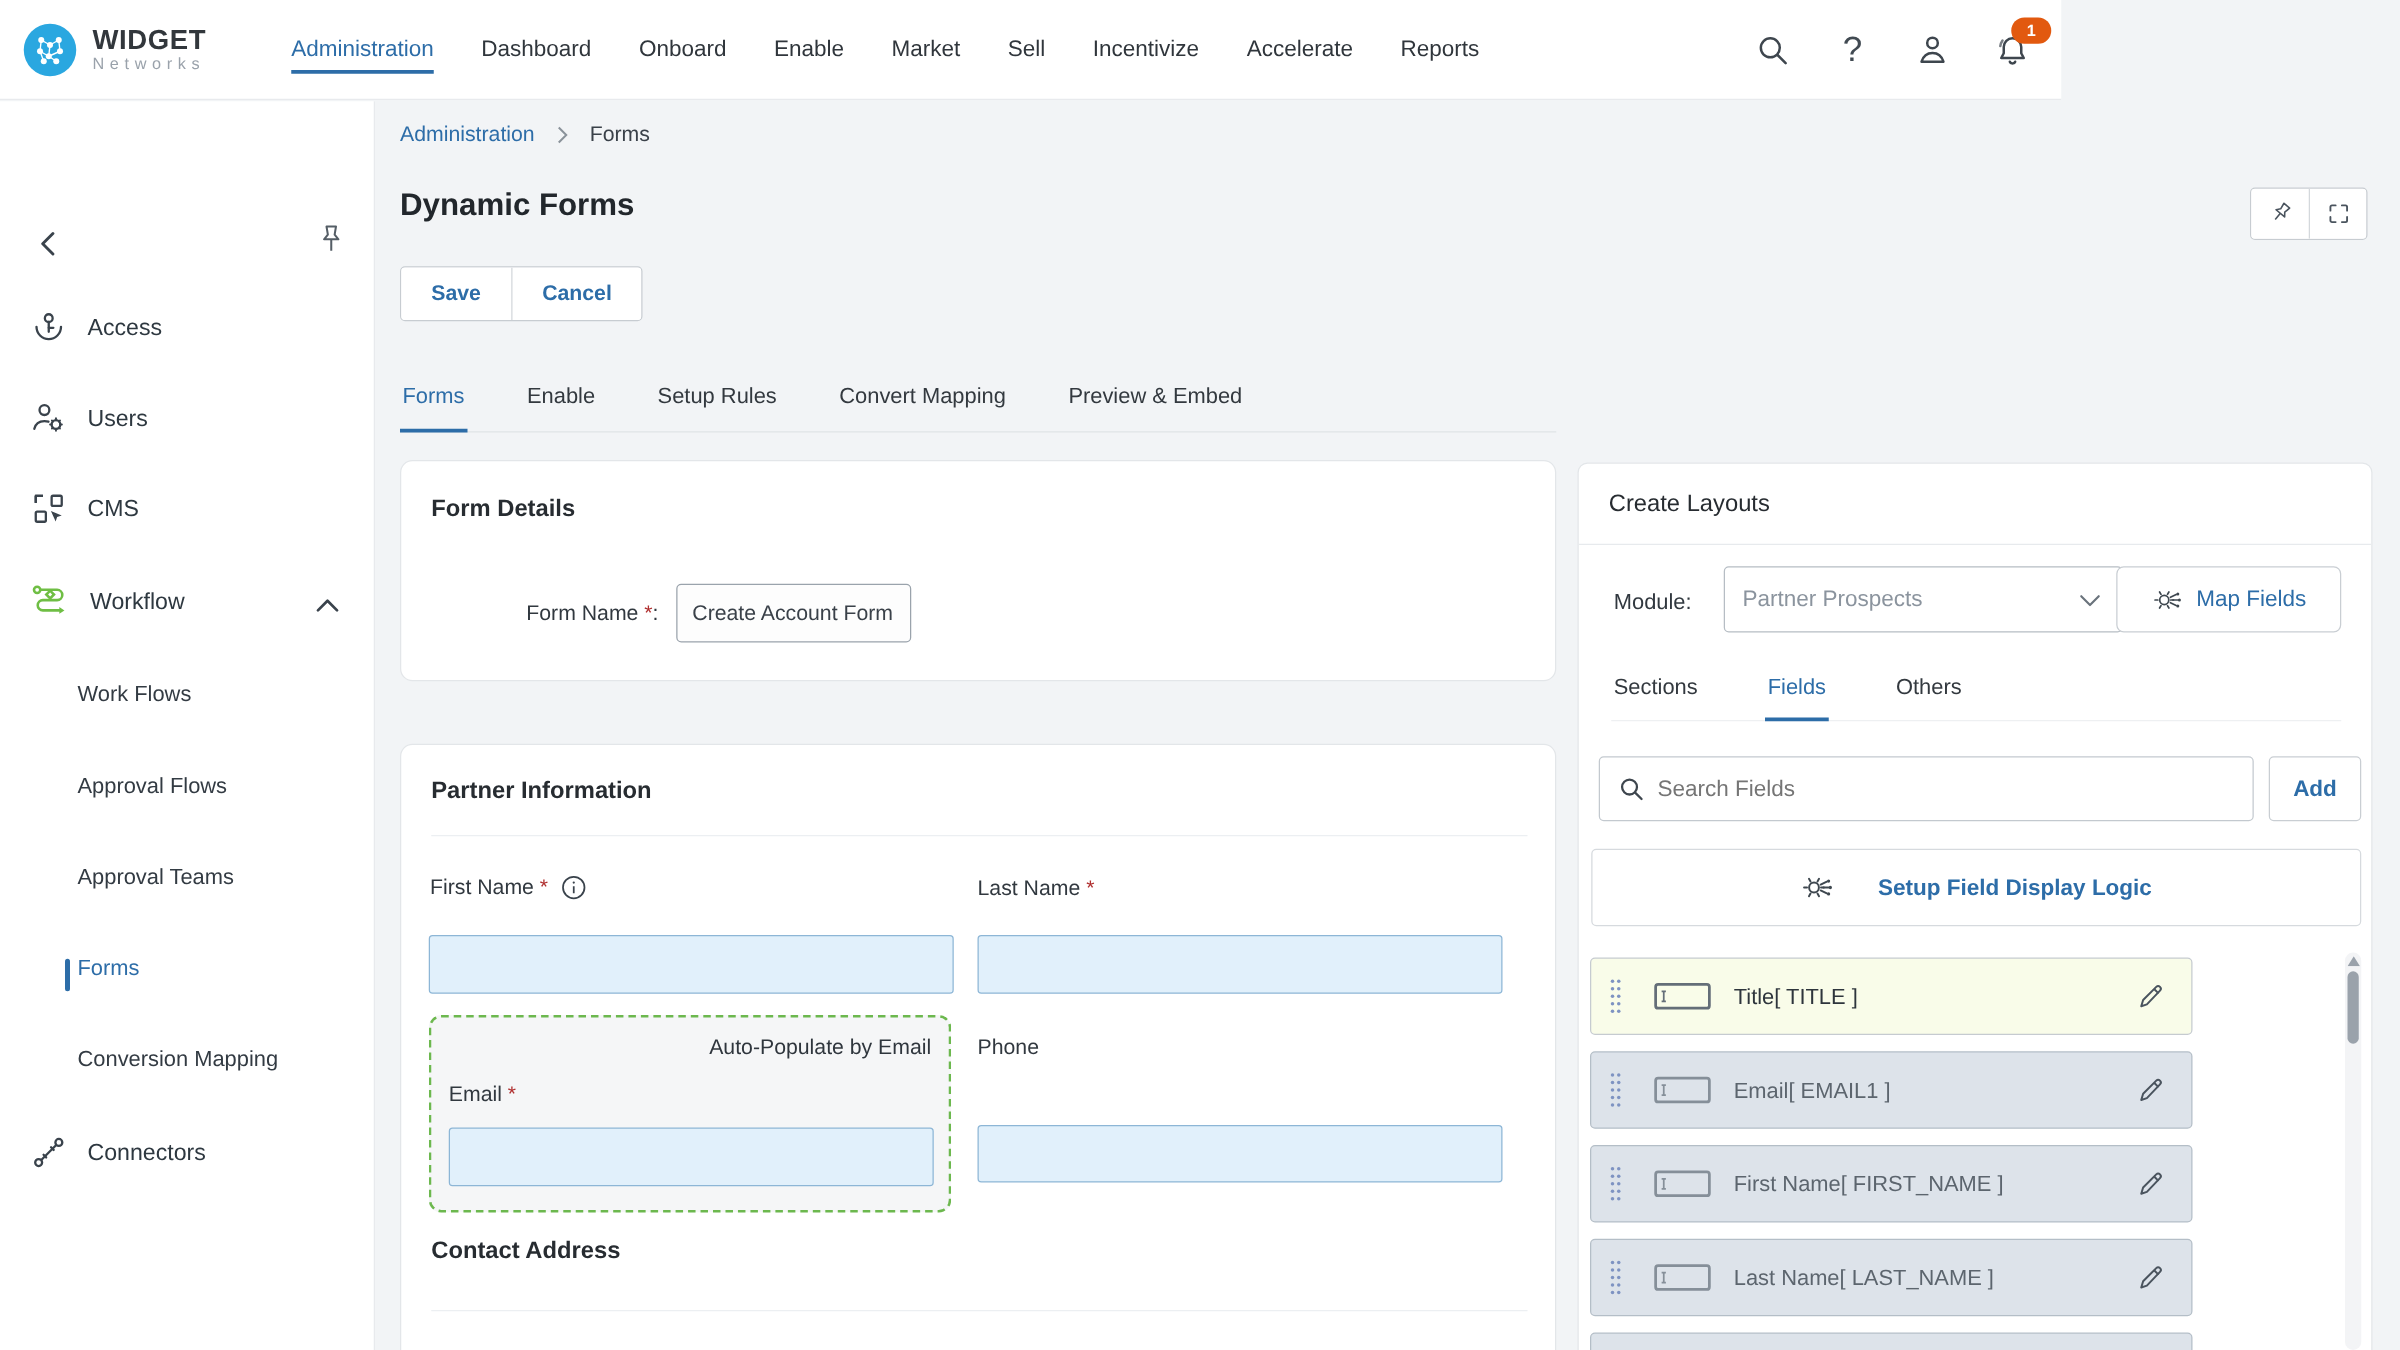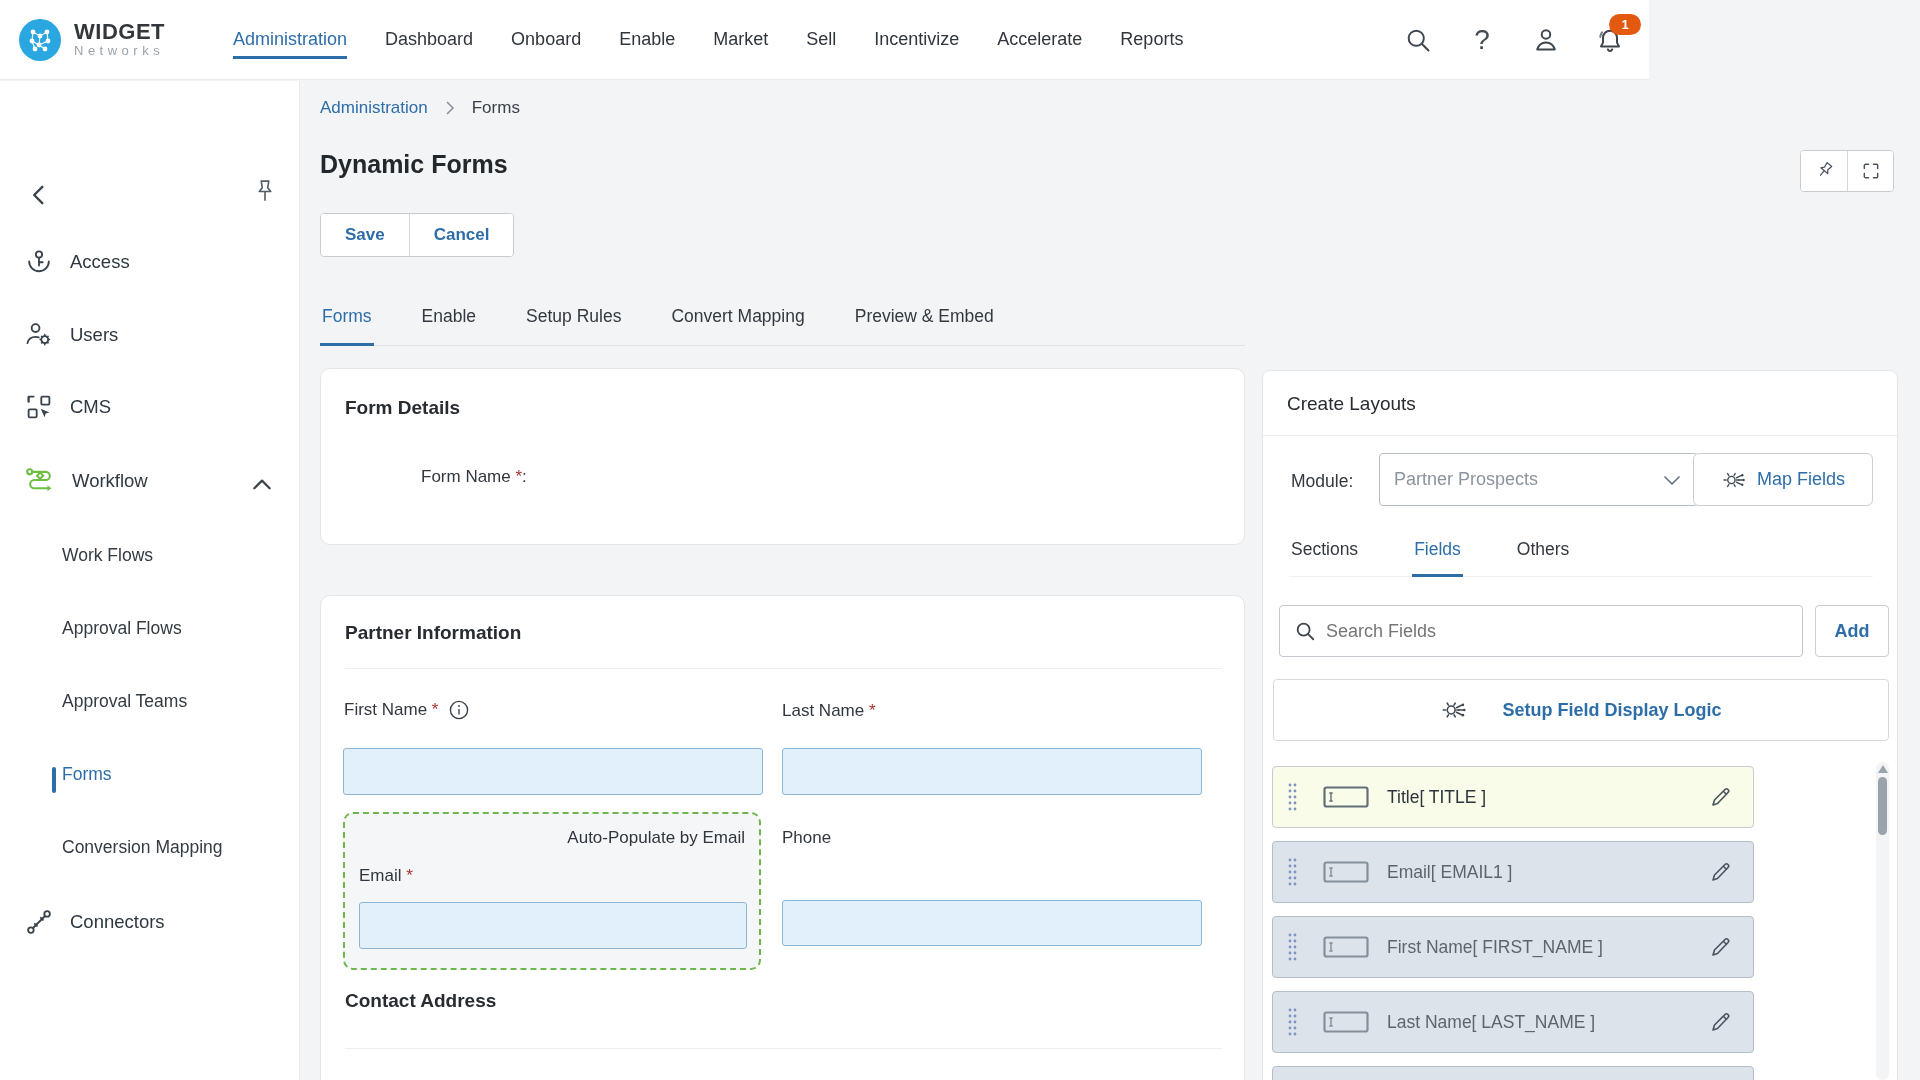--- a/index.html
+++ b/index.html
@@ -287,20 +287,21 @@
     <div class="tab">Setup Rules</div>
     <div class="tab">Convert Mapping</div>
     <div class="tab">Preview &amp; Embed</div>
   </div>
 
   <div class="card" style="left:320px; top:368px; width:925px; height:177px;">
     <div class="sec-title" style="position:absolute; left:24px; top:28px;">Form Details</div>
 
     <div style="position:absolute; left:100px; top:98px; display:flex; align-items:center;">
       <span class="lbl"><span>Form Name</span>&nbsp;<span class="req">*</span><span>:</span></span>
+      <input class="input" style="width: 188px; height: 47px; margin-left: 14px;" value="Create Account Form">
     </div>
 
   </div>
 
   <div class="card" style="left:320px; top:595px; width:925px; height:560px;">
     <div class="sec-title" style="position:absolute; left:24px; top:26px;">Partner Information</div>
     <div class="divider" style="left:24px; top:72px; width:877px;"></div>
 
     <div style="position:absolute; left:23px; top:103px; display:flex; align-items:center; gap:10px;">
       <span class="lbl"><span>First Name</span>&nbsp;<span class="req">*</span></span>

